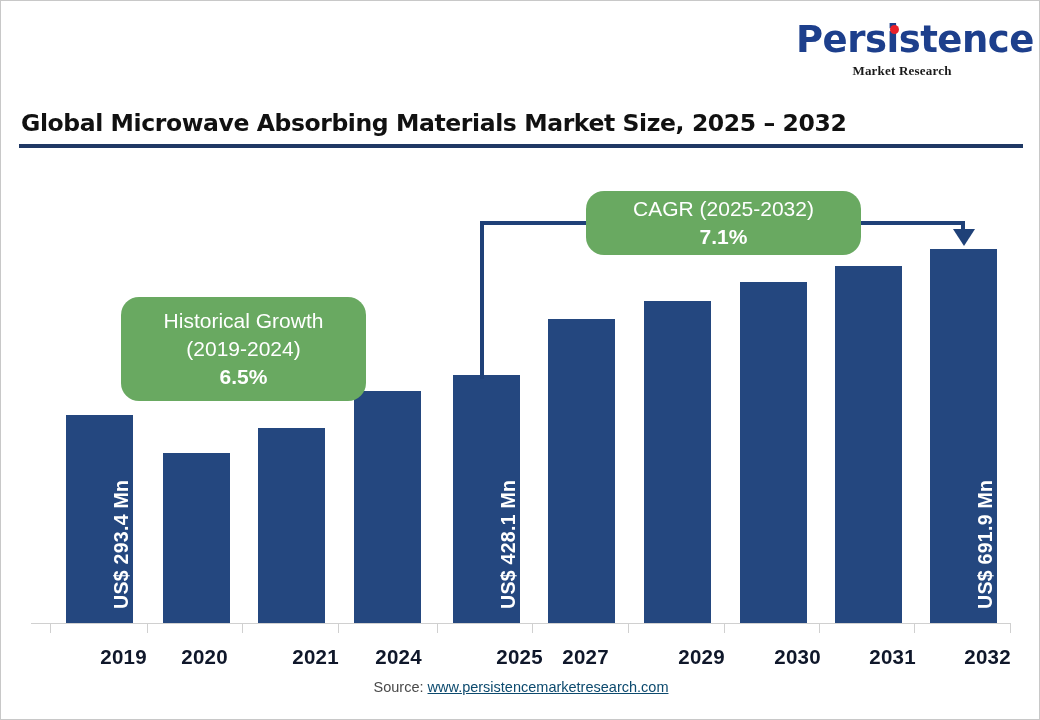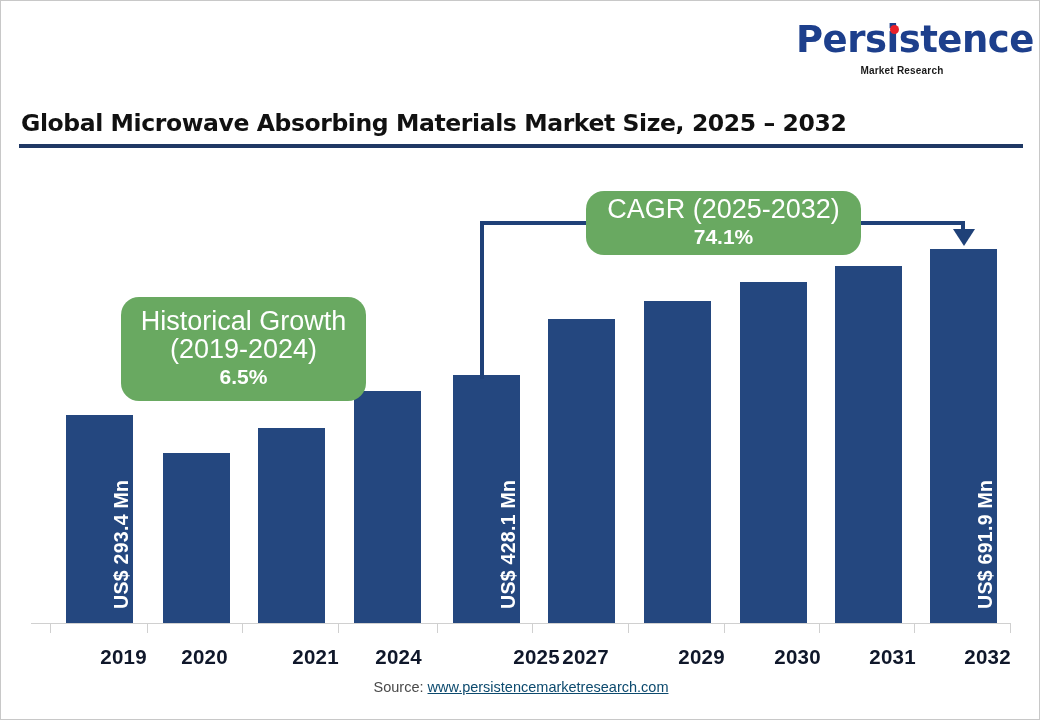--- a/index.html
+++ b/index.html
@@ -34,22 +34,22 @@
     white-space: nowrap;
   }
   #logo-dot {
     position: absolute;
     left: 94px; top: 6px;
     width: 9px; height: 9px;
     border-radius: 50%;
     background: #e8202a;
   }
   #logo-sub {
-    font-family: Liberation Sans, sans-serif;
-    font-size: 10px;
+    font-family: Liberation Serif, serif;
+    font-size: 13px;
     font-weight: bold;
     color: #1a1a1a;
     letter-spacing: 0.2px;
     line-height: 18px;
     white-space: nowrap;
     margin-top: 1px;
   }
 
   
   #title {
@@ -120,21 +120,21 @@
     background: #69a961;
     border-radius: 18px;
     color: #ffffff;
     text-align: center;
     display: flex;
     flex-direction: column;
     align-items: center;
     justify-content: center;
   }
   .callout .ln1, .callout .ln2 {
-    font-size: 27px;
+    font-size: 21px;
     line-height: 28px;
     font-weight: normal;
   }
   .callout .pct {
     font-size: 21px;
     line-height: 28px;
     font-weight: bold;
   }
   #callout-historical {
     left: 120px; top: 252px;
@@ -215,21 +215,21 @@
         <div class="axis-tick" style="left: 818px;"></div>
         <div class="axis-tick" style="left: 913px;"></div>
         <div class="axis-tick" style="left: 1009px;"></div>
       </div>
     <div id="axis-line"></div>
     <div id="xlabels-layer">
         <div class="tick-label" style="left: 51px; width: 95px;">2019</div>
         <div class="tick-label" style="left: 132px; width: 95px;">2020</div>
         <div class="tick-label" style="left: 243px; width: 95px;">2021</div>
         <div class="tick-label" style="left: 326px; width: 95px;">2024</div>
-        <div class="tick-label" style="left: 464px; width: 95px;">2025</div>
+        <div class="tick-label" style="left: 447px; width: 95px;">2025</div>
         <div class="tick-label" style="left: 513px; width: 95px;">2027</div>
         <div class="tick-label" style="left: 629px; width: 95px;">2029</div>
         <div class="tick-label" style="left: 725px; width: 95px;">2030</div>
         <div class="tick-label" style="left: 820px; width: 95px;">2031</div>
         <div class="tick-label" style="left: 915px; width: 95px;">2032</div>
       </div>
 
     <div class="conn" style="left:479px; top:220px; width:4px; height:158px;"></div>
     <div class="conn" style="left:479px; top:220px; width:116px; height:4px;"></div>
 
@@ -239,20 +239,20 @@
   </div>
 
   <div class="callout" id="callout-historical">
     <div class="ln1">Historical Growth</div>
     <div class="ln2">(2019-2024)</div>
     <div class="pct">6.5%</div>
   </div>
 
   <div class="callout" id="callout-cagr">
     <div class="ln1">CAGR (2025-2032)</div>
-    <div class="pct">74.1%</div>
+    <div class="pct">7.1%</div>
   </div>
 
   <div id="source">
     <span>Source: </span><a href="#">www.persistencemarketresearch.com</a>
   </div>
 
 </div>
 
 </body></html>

